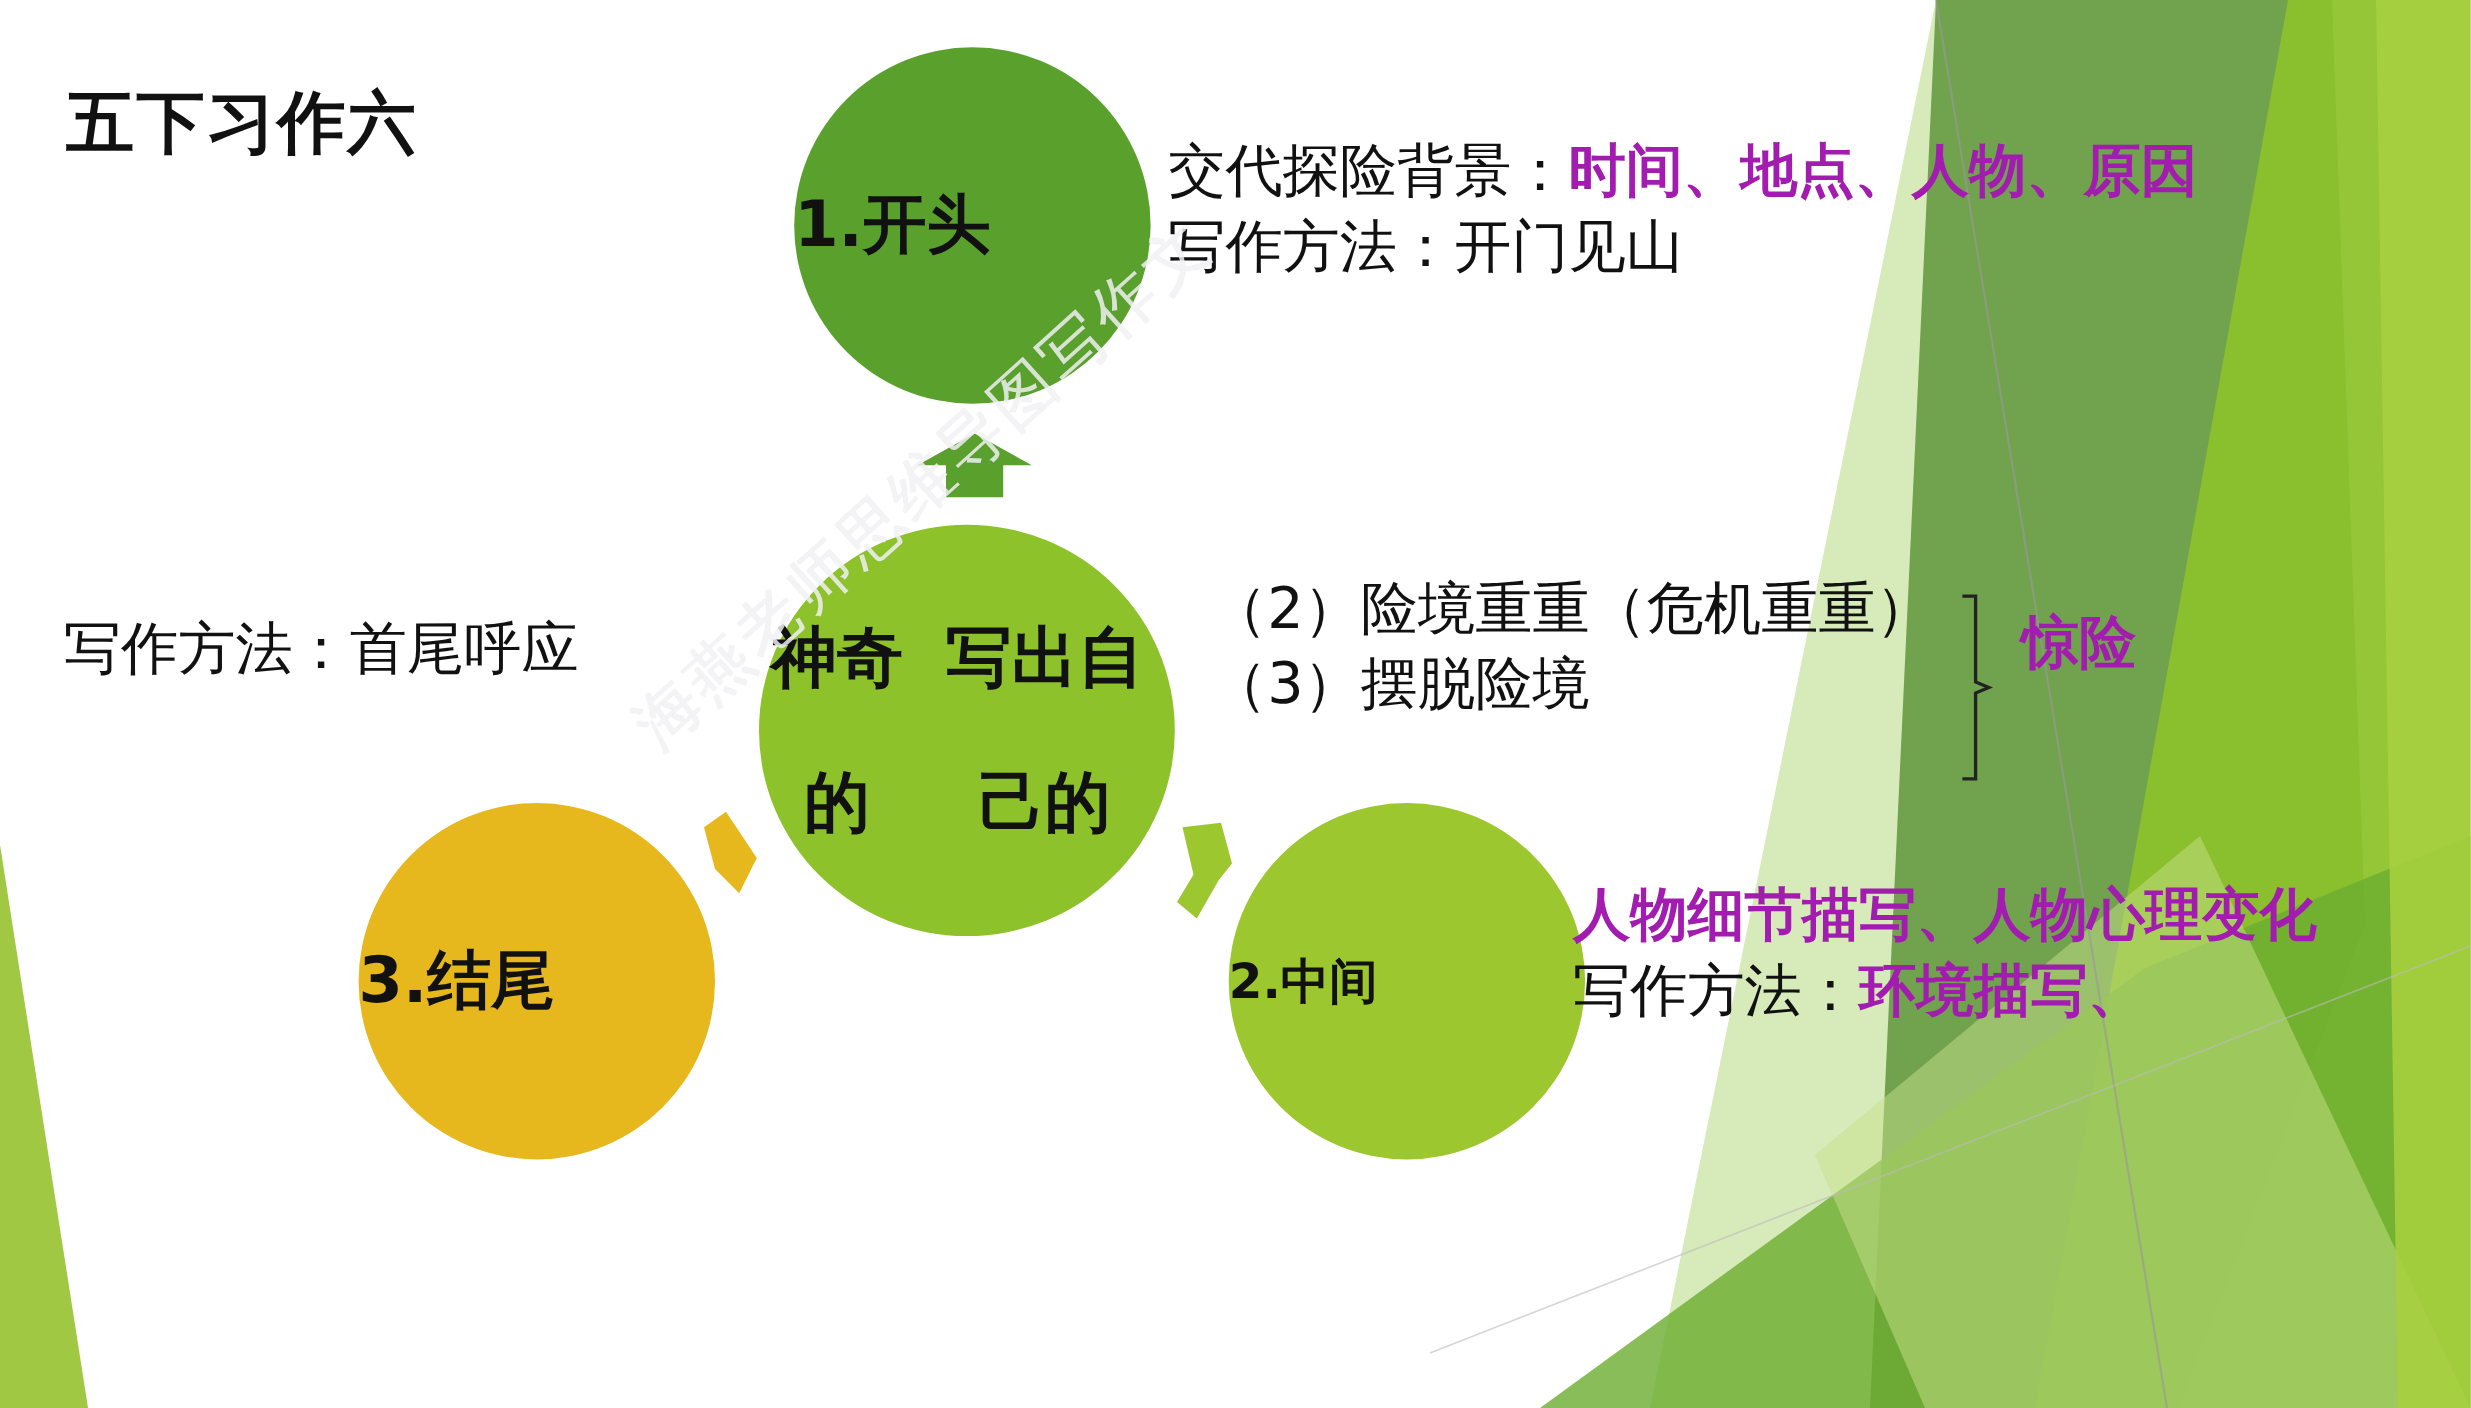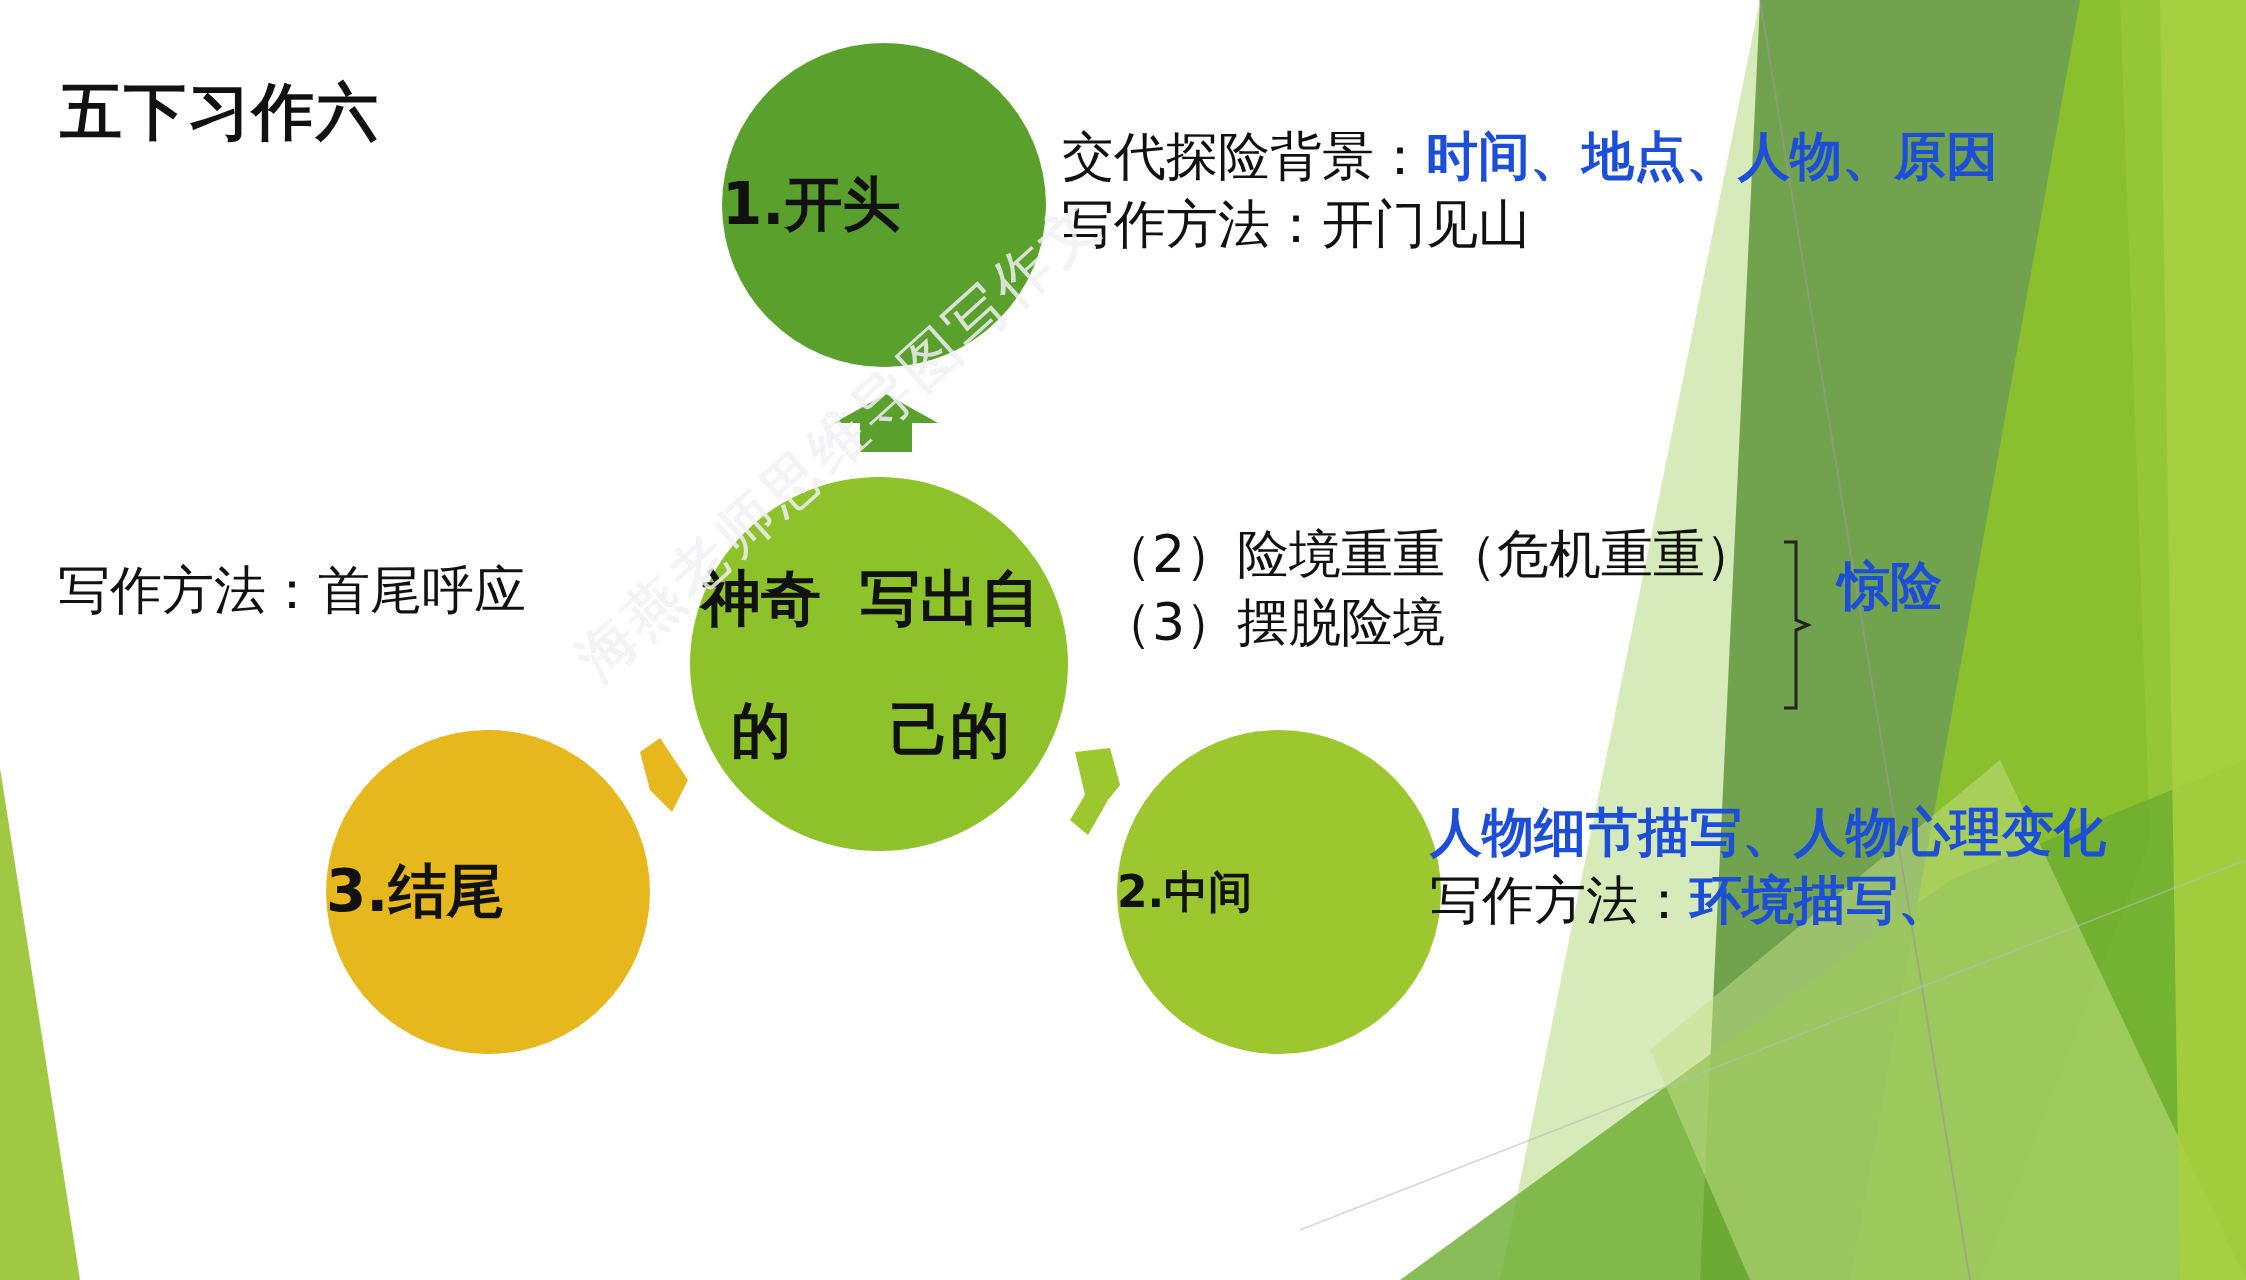--- a/index.html
+++ b/index.html
@@ -9,21 +9,21 @@
   svg.bg { position:absolute; left:0; top:0; }
   .title { left:60px; top:70px; font-size:62px; font-weight:bold; color:#111; letter-spacing:2px; }
   .circle { position:absolute; border-radius:50%; display:flex; align-items:center; justify-content:flex-start;
             font-weight:bold; color:#111; text-align:center; }
   .c1 { left:722px; top:43px; width:324px; height:324px; background:#5aa02c; font-size:58px; }
   .c2 { left:1117px; top:730px; width:324px; height:324px; background:#9dc72f; font-size:44px; }
   .c3 { left:326px; top:730px; width:324px; height:324px; background:#e6b81e; font-size:58px; }
   .center { left:690px; top:477px; width:378px; height:374px; background:#8dc22a; font-size:60px; line-height:132px;
             flex-direction:row; }
   .txt { font-size:52px; color:#111; line-height:68px; white-space:nowrap; }
-  .red { color:#1d4ed8; font-weight:bold; }
+  .red { color:#a21caf; font-weight:bold;font-family:Liberation Serif, serif; }
   .t1 { left:1062px; top:122px; }
   .t2 { left:1100px; top:520px; }
   .t3 { left:1430px; top:798px; }
   .t4 { left:58px; top:556px; }
   .brace-label { left:1838px; top:552px; font-size:52px; line-height:68px; }
   .watermark { left:560px; top:640px; font-size:58px; color:rgba(255,255,255,0.75); transform:rotate(-42deg);
                transform-origin:left top; white-space:nowrap; letter-spacing:4px;
                text-shadow:0 0 1px rgba(120,120,140,0.35); pointer-events:none; }
 </style>
 </head>

